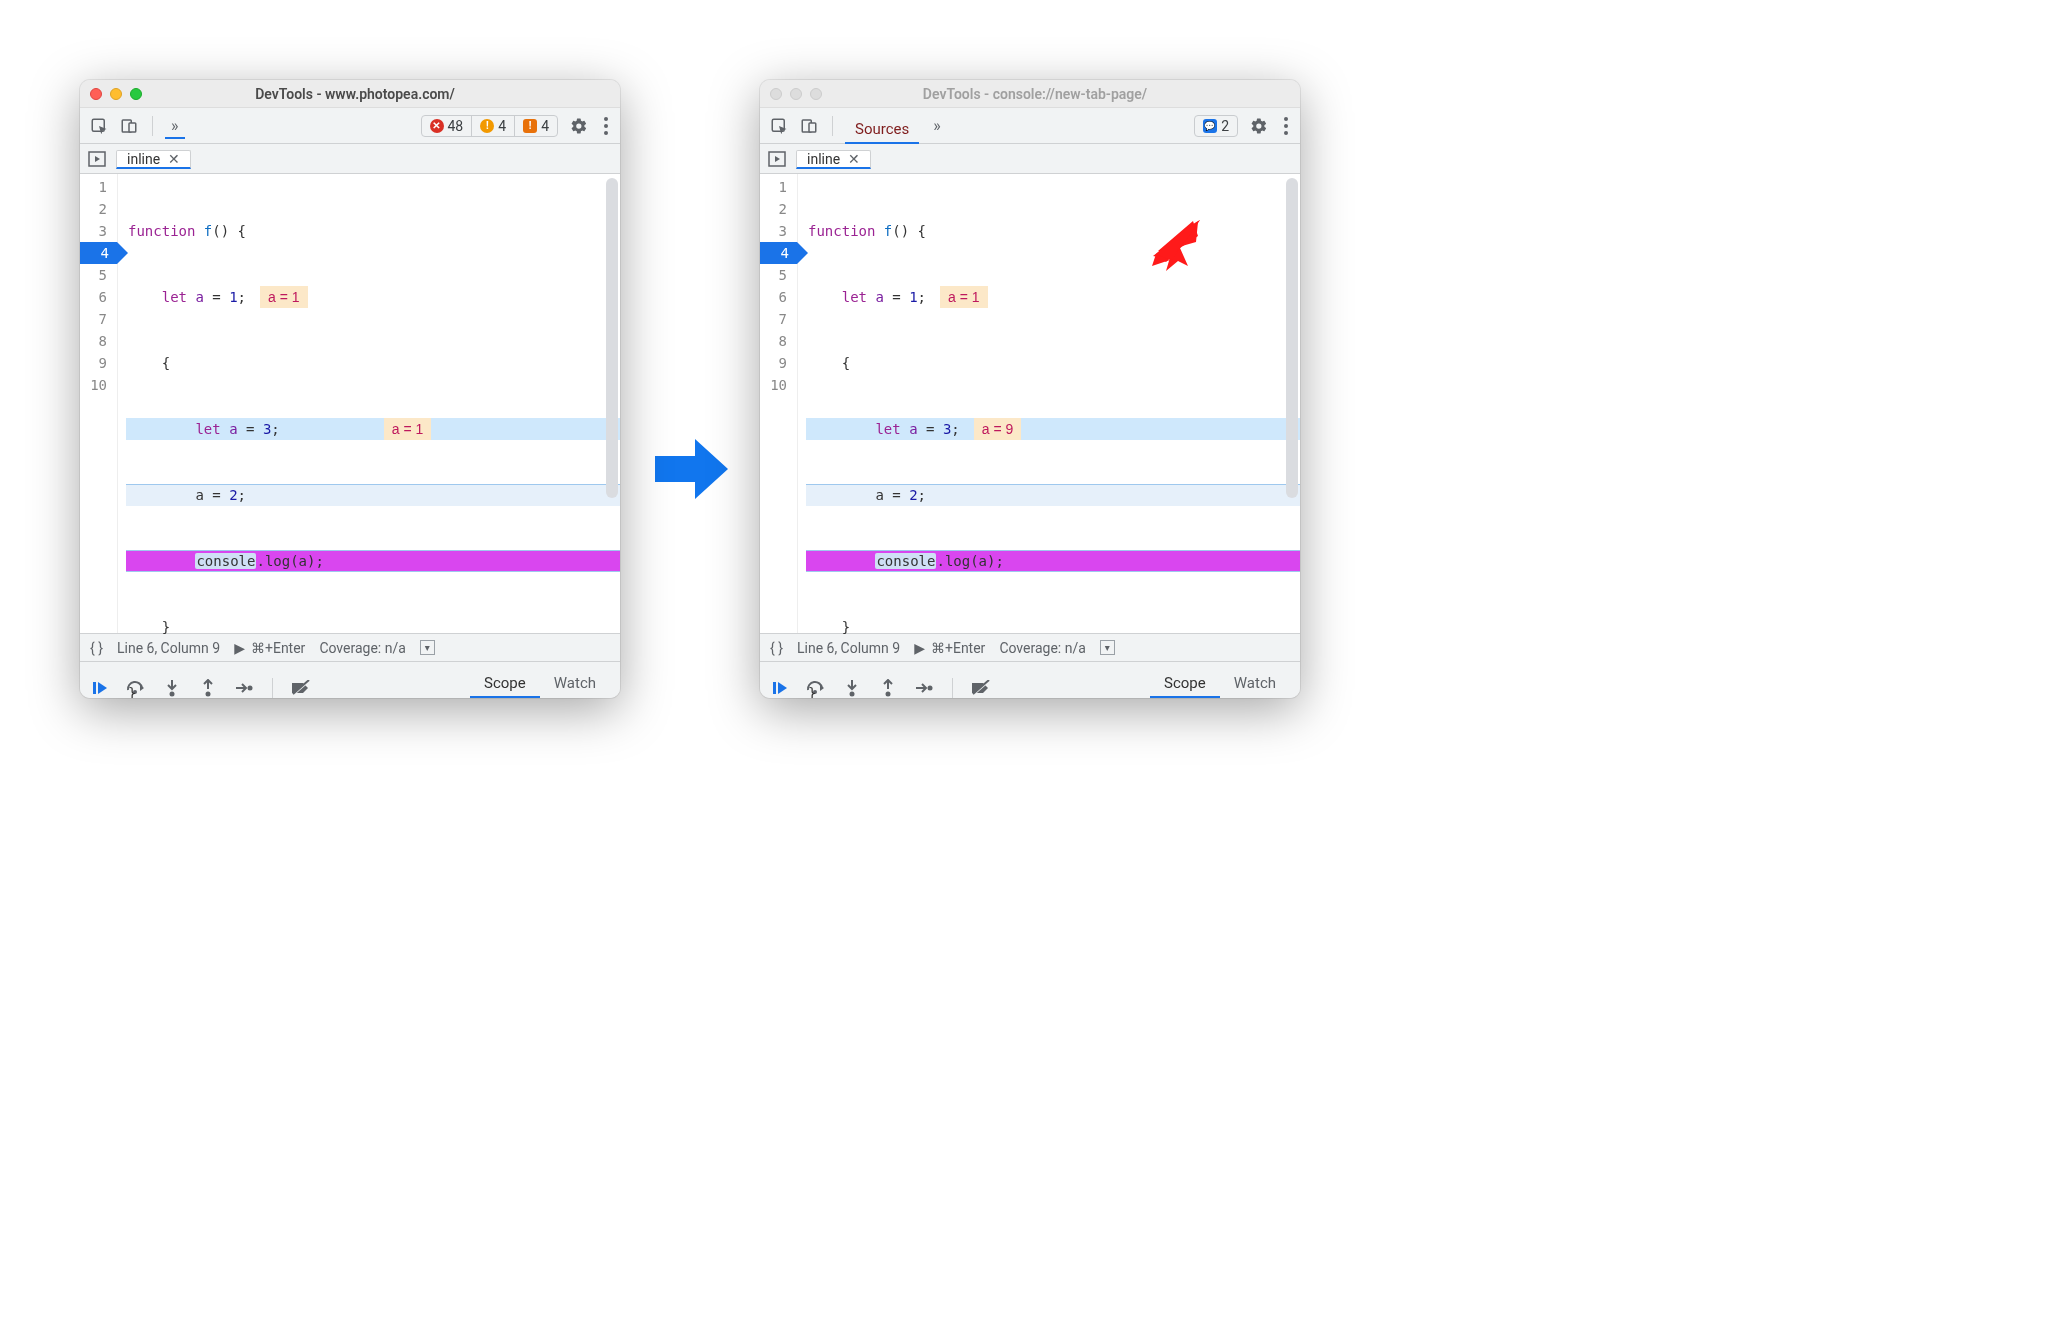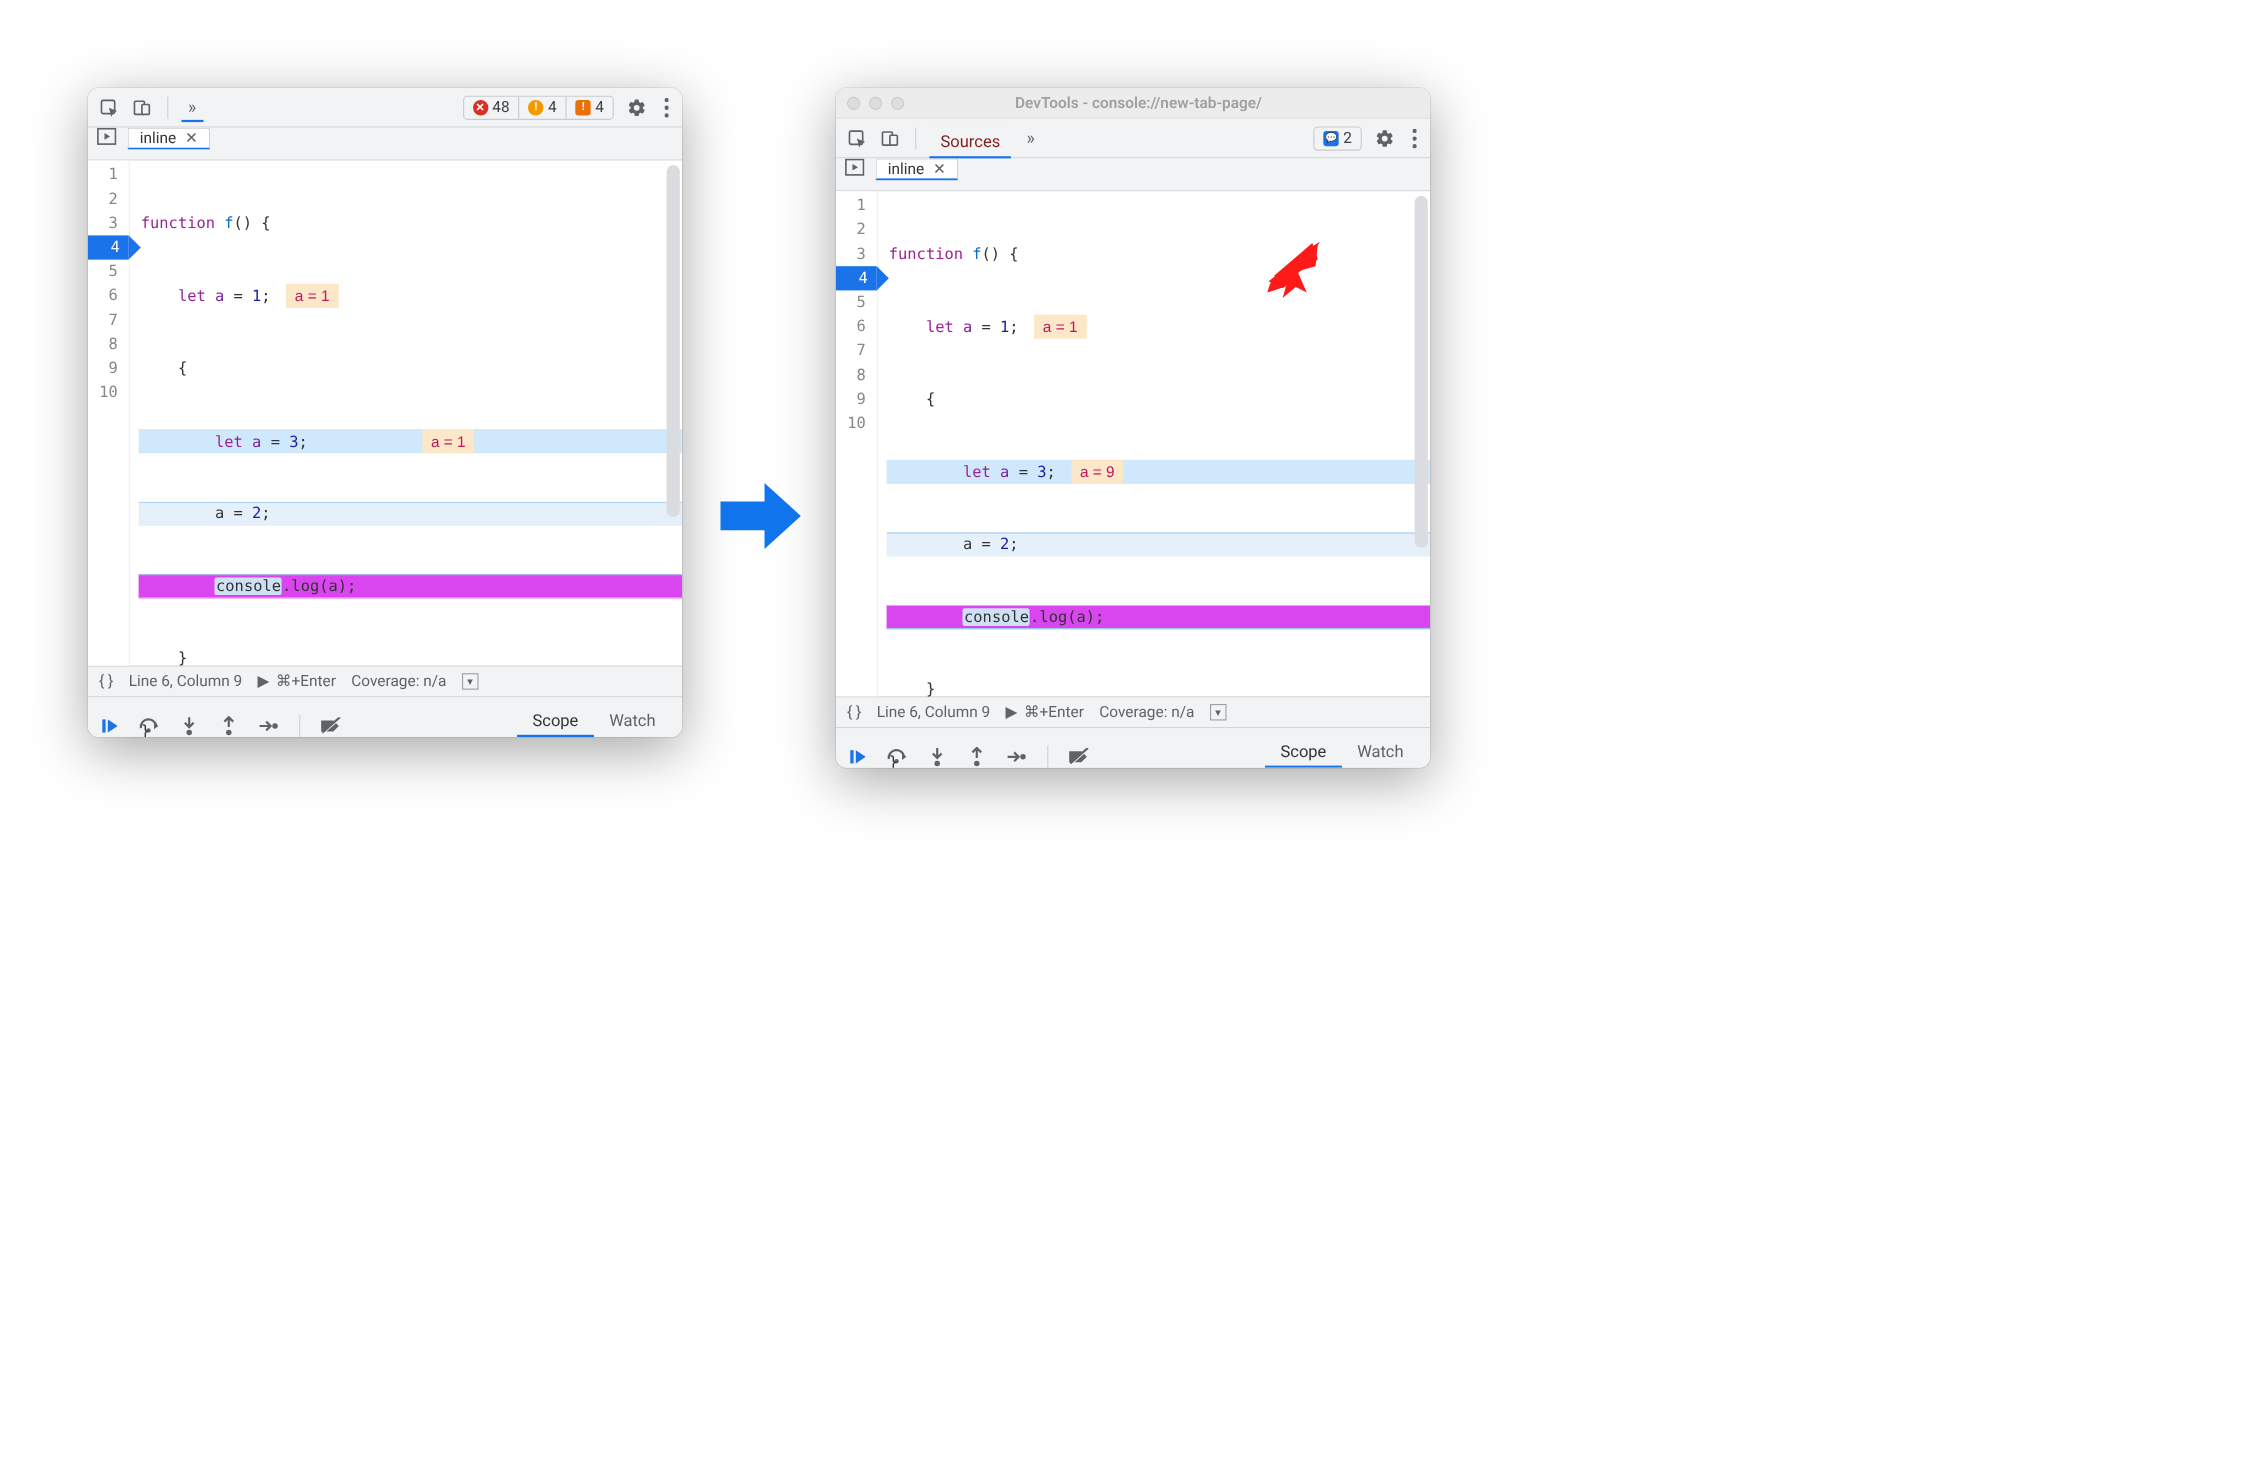--- a/index.html
+++ b/index.html
@@ -88,21 +88,21 @@
   .ic.warn{background:#f29900;}
   .ic.info{background:#e8710a; border-radius:3px;}
   .ic.chat{background:#1a73e8; border-radius:3px;}
   .gear, .kebab { color:#5f6368; padding:0 4px; }
 
   .tabbar {
     height: 30px;
     background: #f1f3f4;
     border-bottom: 1px solid #cfd1d3;
     display:flex;
-    align-items:flex-start;
+    align-items:center;
     padding-left: 4px;
     gap: 6px;
   }
   .tabbar .playbox {
     display:flex; align-items:center; justify-content:center;
     width:26px; color:#5f6368;
   }
   .filetab {
     display:flex; align-items:center; gap:6px;
     padding:0 10px; font-size:14px;
@@ -227,20 +227,28 @@
   }
 
   svg { display:block; }
 </style>
 </head>
 <body>
 
 <div class="stage">
 
   <div class="window">
+    <div class="titlebar">
+      <div class="traffic">
+        <div class="dot red"></div>
+        <div class="dot yellow"></div>
+        <div class="dot green"></div>
+      </div>
+      <div class="title">DevTools - www.photopea.com/</div>
+    </div>
 
     <div class="toolbar">
       <span class="tbtn">
         <svg width="18" height="18" viewBox="0 0 24 24" fill="none" stroke="#5f6368" stroke-width="2">
             <rect x="3" y="3" width="16" height="16" rx="2"></rect>
             <path d="M12 12 L22 16 L17 18 L15 23 Z" fill="#5f6368" stroke="none"></path>
           </svg>
       </span>
       <span class="tbtn">
         <svg width="18" height="18" viewBox="0 0 24 24" fill="none" stroke="#5f6368" stroke-width="2">

